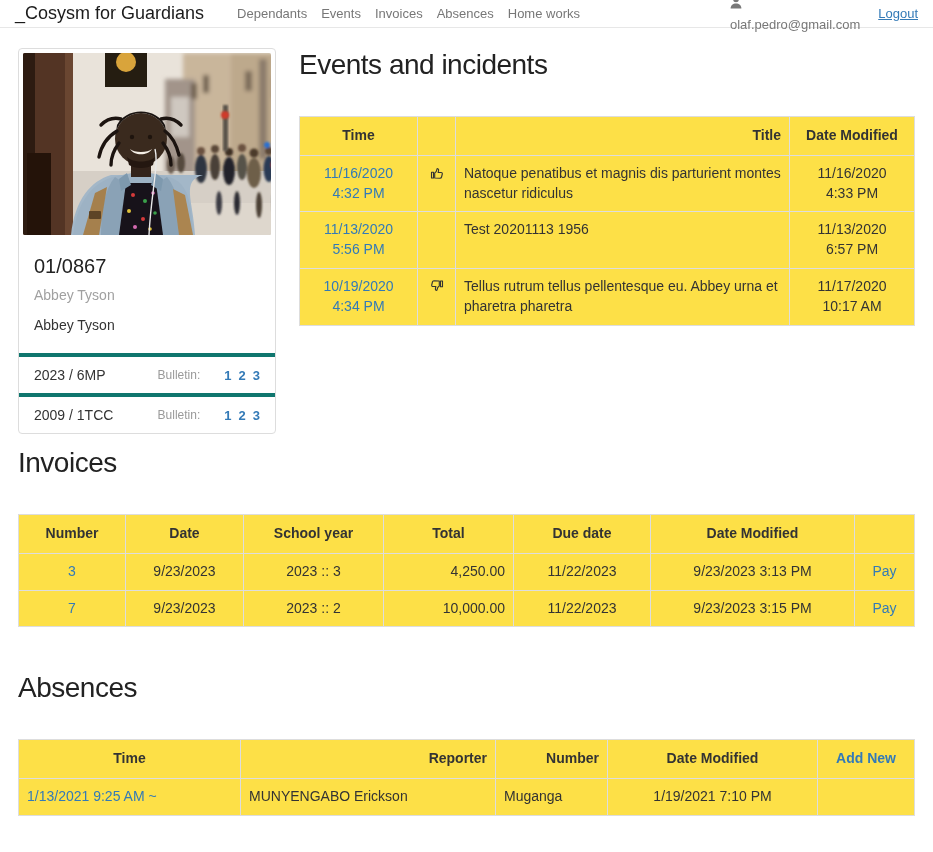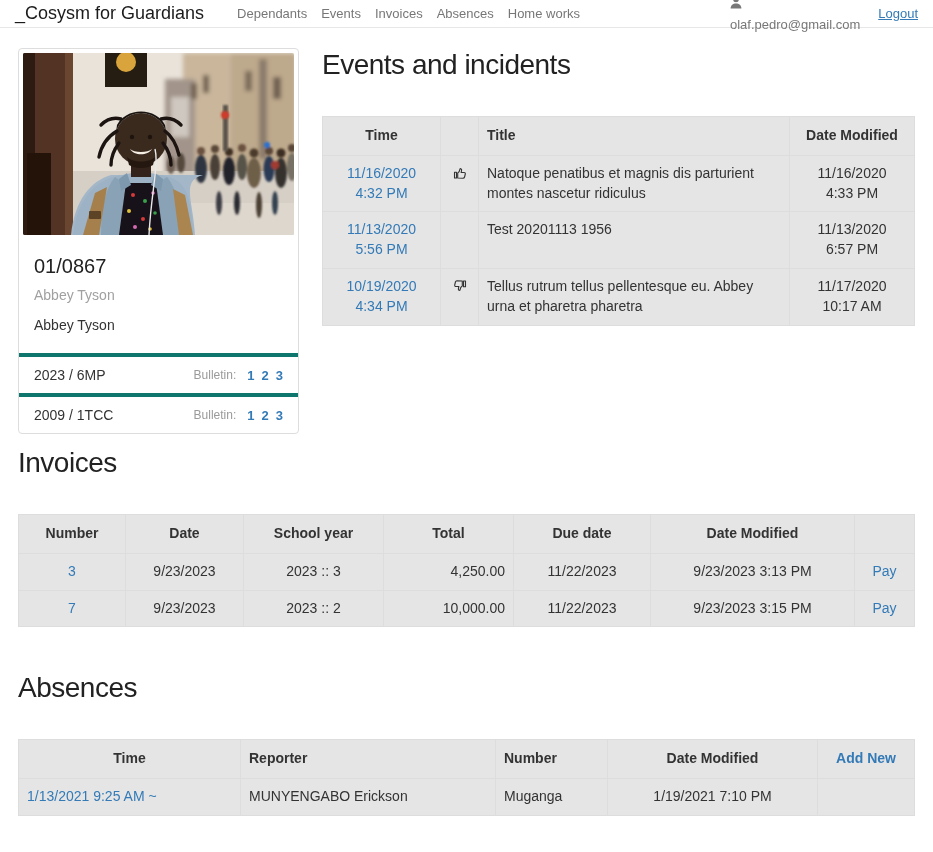--- a/index.html
+++ b/index.html
@@ -23,52 +23,52 @@
   .nav-right { margin-left: auto; display: flex; align-items: center; color: #777; font-size: 13px; }
   .nav-user { display: flex; align-items: flex-start; gap: 5px; cursor: pointer; flex-direction: column; }
   .nav-logout { margin-left: 18px; cursor: pointer; text-decoration: underline; }
 
   
   .main { padding: 20px 18px 0 18px; }
   .top-row { display: flex; gap: 23px; }
 
   
   .profile-card {
-    width: 281px; flex: none; align-self: flex-start;
+    width: 258px; flex: none; align-self: flex-start;
     border: 1px solid #ddd; border-radius: 4px; background: #fff;
   }
   .photo { margin: 4px; height: 182px; border-radius: 2px; overflow: hidden; background: #e8e2d9; }
   .photo svg { display: block; }
   .caption { padding: 8px 15px 14px 15px; }
   .prof-code { font-size: 20px; font-weight: 500; color: #222; margin: 8px 0 9px 0; }
   .prof-sub { color: #a0a0a0; margin: 0 0 14px 0; }
   .prof-name { color: #333; margin: 0 0 6px 0; }
   .enroll-row {
     display: flex; justify-content: space-between; align-items: center;
     padding: 10px 15px; border-top: 4px solid #0f766e;
   }
   .enroll-label { color: #333; }
   .bulletins { display: flex; align-items: center; }
-  .bulletin-cap { color: #9a9a9a; font-size: 12px; margin-right: 4px; }
+  .bulletin-cap { color: #9a9a9a; font-size: 12px; margin-right: 17px; }
   .bulletin-link { font-weight: 700; font-size: 13px; margin-left: 7px; }
 
   
   h1.section-title {
     font-size: 28px; font-weight: 500; color: #222;
     margin: 0 0 16px 0; line-height: 1.1; letter-spacing: -0.5px;
   }
   .right-col { flex: 1; min-width: 0; }
   .right-col h1.section-title { margin-top: 2px; margin-bottom: 18px; }
   .invoices-sec h1.section-title { margin-top: 14px; }
   .absences-sec h1.section-title { margin-top: 46px; }
 
   
-  table { border-collapse: collapse; width: 100%; background: #e5e5e5; table-layout: fixed; margin-top: 35px; }
+  table { border-collapse: collapse; width: 100%; background: #fde047; table-layout: fixed; margin-top: 35px; }
   th, td { border: 1px solid #ddd; padding: 8px; vertical-align: top; line-height: 1.42; font-size: 14px; }
-  th { font-weight: 700; color: #333; padding: 9px 8px; text-align: left; }
+  th { font-weight: 700; color: #333; padding: 9px 8px; text-align: right; }
   .c { text-align: center; }
   .r { text-align: right; }
   td.icon-cell { text-align: center; padding-top: 10px; }
 
   
   .footer {
     margin: 46px 0 0 0; border-top: 1px solid #e7e7e7;
     padding: 13px 18px 0 18px;
     display: flex; justify-content: space-between; align-items: center;
     font-size: 13px; color: #737373;

